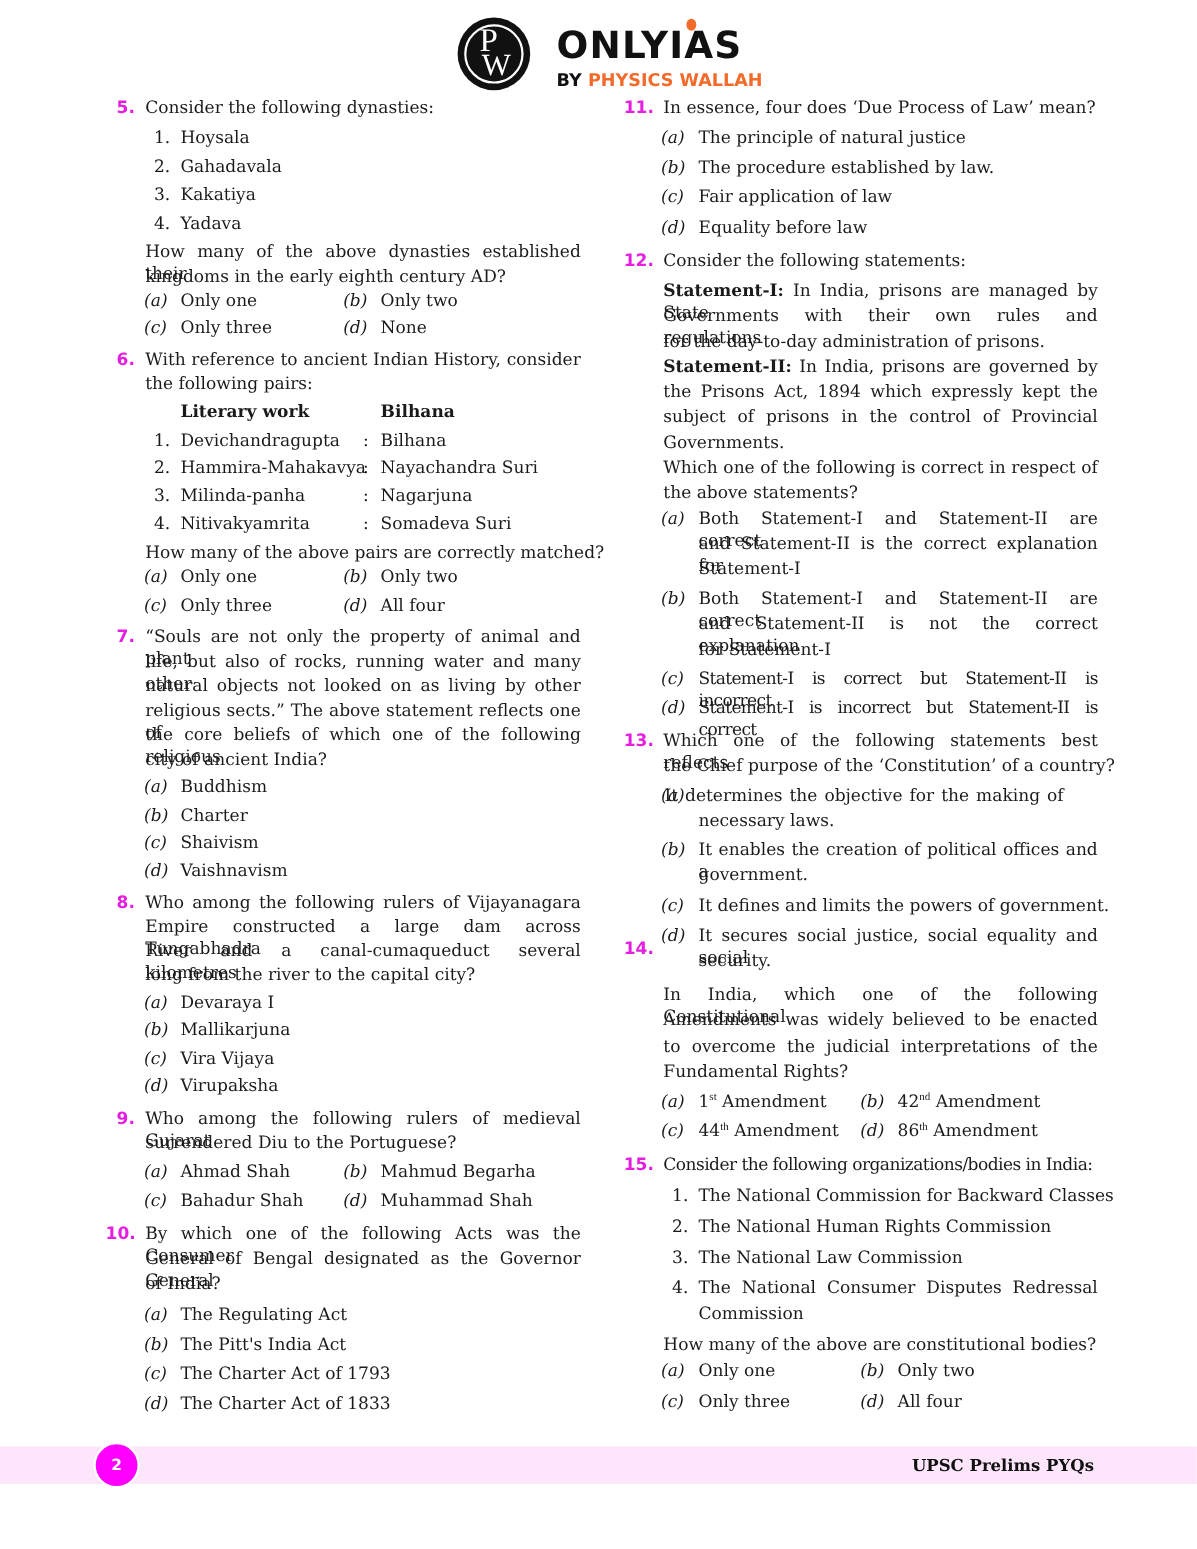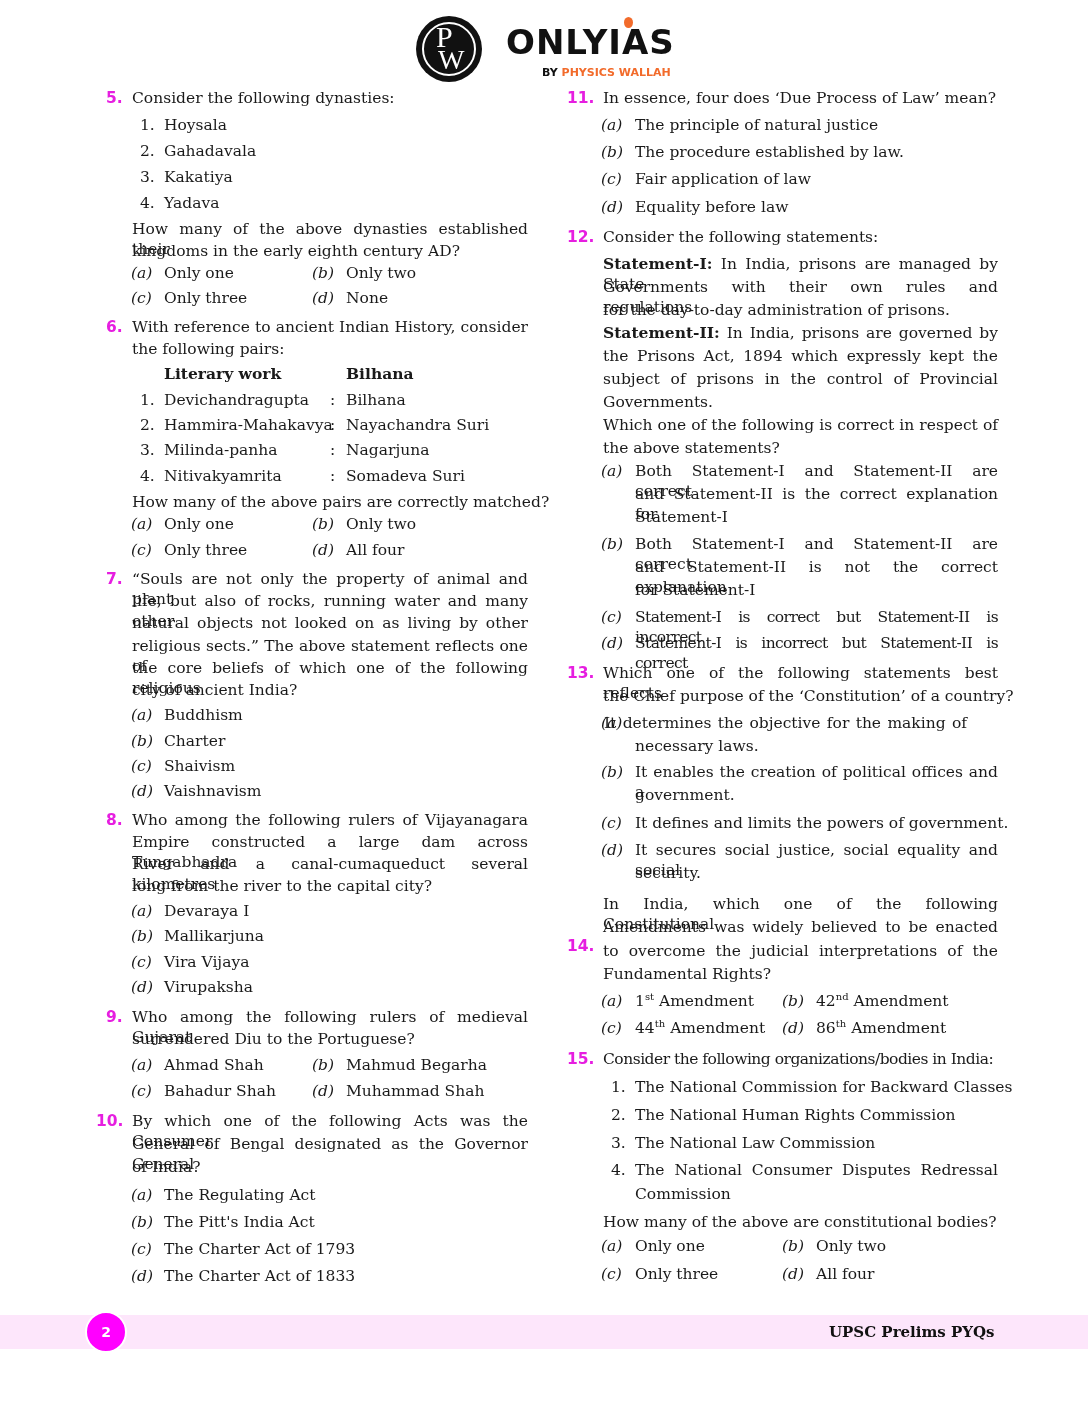--- a/index.html
+++ b/index.html
@@ -15,32 +15,32 @@
              border: 2px solid #fff; box-sizing: border-box; }
   .pw-p { position: absolute; left: 20px; top: 6px; color: #fff; font-family: "Liberation Serif", serif;
           font-size: 30px; line-height: 30px; }
   .pw-w { position: absolute; left: 22px; top: 30px; color: #fff; font-family: "Liberation Serif", serif;
           font-size: 28px; line-height: 28px; }
   .brand { position: absolute; left: 92px; top: 10px; font-family: "DejaVu Sans", sans-serif;
            font-weight: bold; font-size: 34px; line-height: 36px; letter-spacing: 1px; color: #111; }
   .brand-dot { position: absolute; left: 210px; top: 3px; width: 9px; height: 11px; border-radius: 50%;
                background: #f26b2b; }
   .tagline { position: absolute; left: 92px; top: 52px; font-family: "DejaVu Sans", sans-serif;
-             font-weight: bold; font-size: 11px; line-height: 14px; color: #111; white-space: nowrap; margin-left: 36px; }
+             font-weight: bold; font-size: 16px; line-height: 14px; color: #111; white-space: nowrap; }
   .tagline .accent { color: #f26b2b; }
 
   
   .ln { position: absolute; font-size: 15.5px; line-height: 20px; white-space: nowrap; }
   .just { text-align: justify; text-align-last: justify; white-space: normal; }
   .qn { position: absolute; font-family: "DejaVu Sans", sans-serif; font-weight: bold; font-size: 15.5px;
         line-height: 20px; color: #e61ee0; }
   .opt-l { position: absolute; font-size: 15.5px; line-height: 20px; }
   .opt-l i { font-style: italic; }
   .b { font-weight: bold; }
-  sup { font-size: 10px; line-height: 0; vertical-align: 6px; }
+  sup { font-size: 10px; line-height: 0; vertical-align: 6px; font-family: Liberation Serif, serif; }
 
   
   .footer-band { position: absolute; left: 0; top: 1315px; width: 1088px; height: 34px; background: #fde6fb; }
   .page-num { position: absolute; left: 85px; top: 1311px; width: 42px; height: 42px; border-radius: 50%;
               background: #ff00ff; border: 2px solid #fff; box-sizing: border-box; color: #fff;
               font-family: "DejaVu Sans", sans-serif; font-weight: bold; font-size: 14px; line-height: 38px;
               text-align: center; }
   .footer-title { position: absolute; left: 829px; top: 1322px; font-family: "DejaVu Serif", serif;
                   font-weight: bold; font-size: 15px; line-height: 20px; color: #111; }
 </style>
@@ -241,21 +241,21 @@
 
     <span class="opt-l" style="left:601px;top:813px"><i>(c)</i></span>
     <span class="ln" style="left:635px;top:813px">It defines and limits the powers of government.</span>
 
     <span class="opt-l" style="left:601px;top:840px"><i>(d)</i></span>
     <span class="ln just" style="left:635px;top:840px;width:363px">It secures social justice, social equality and social</span>
     <span class="ln" style="left:635px;top:863px">security.</span>
   </div>
 
   <div>
-    <span class="qn" style="left:567px;top:936px">14.</span>
+    <span class="qn" style="left:567px;top:852px">14.</span>
     <span class="ln just" style="left:603px;top:894px;width:395px">In India, which one of the following Constitutional</span>
     <span class="ln just" style="left:603px;top:917px;width:395px">Amendments was widely believed to be enacted</span>
     <span class="ln just" style="left:603px;top:941px;width:395px">to overcome the judicial interpretations of the</span>
     <span class="ln" style="left:603px;top:964px">Fundamental Rights?</span>
 
     <span class="opt-l" style="left:601px;top:991px"><i>(a)</i></span>
     <span class="ln" style="left:635px;top:991px"><span>1</span><sup>st</sup><span> Amendment</span></span>
     <span class="opt-l" style="left:782px;top:991px"><i>(b)</i></span>
     <span class="ln" style="left:816px;top:991px"><span>42</span><sup>nd</sup><span> Amendment</span></span>
     <span class="opt-l" style="left:601px;top:1018px"><i>(c)</i></span>

